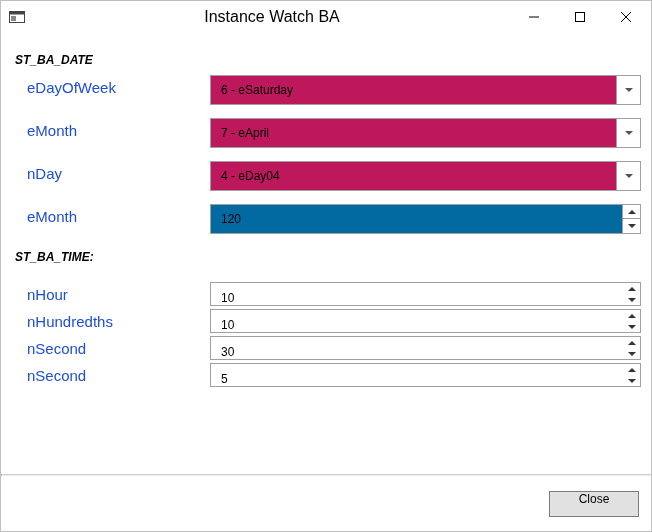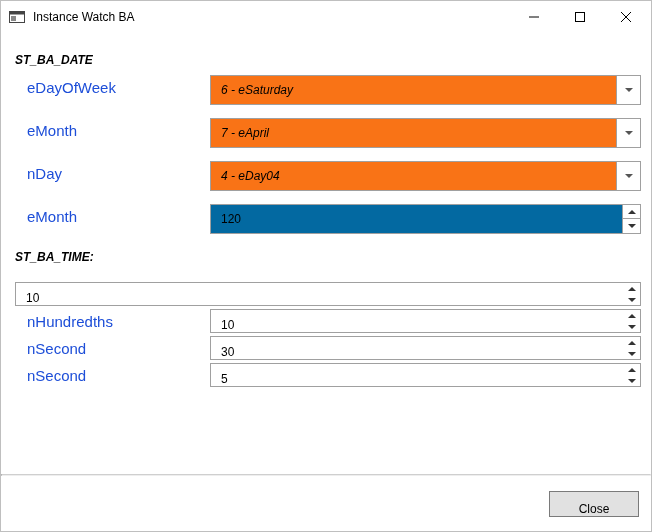--- a/index.html
+++ b/index.html
@@ -25,22 +25,23 @@
     padding: 0 2px 0 8px;
     background: #ffffff;
   }
   .titlebar .appicon {
     width: 16px; height: 16px;
     margin-right: 8px;
     flex-shrink: 0;
   }
   .titlebar .title {
     flex: 1 1 auto;
-    font-size: 12px;
+    font-size: 16px;
     color: #000;
+    text-align: center;
   }
   .win-controls {
     display: flex;
     align-items: stretch;
     height: 32px;
   }
   .win-btn {
     width: 46px;
     display: flex;
     align-items: center;
@@ -74,26 +75,25 @@
   }
   .ctrl {
     flex: 1 1 auto;
     display: flex;
   }
   
   .dropdown {
     flex: 1 1 auto;
     height: 30px;
     border: 1px solid #a0a0a0;
-    background: #f97316;
+    background: #be185d;
     display: flex;
     align-items: center;
     padding: 0 0 0 10px;
     position: relative;
-    font-style: italic;
   }
   .dropdown .dd-val {
     flex: 1 1 auto;
     font-size: 12px;
   }
   .dd-btn {
     width: 24px;
     height: 100%;
     border-left: 1px solid #a0a0a0;
     display: flex;
@@ -183,21 +183,21 @@
     padding: 0 12px;
     background: #ffffff;
   }
   .close-btn {
     min-width: 90px;
     height: 26px;
     border: 1px solid #7a7a7a;
     background: #e1e1e1;
     font-size: 12px;
     display: flex;
-    align-items: flex-end;
+    align-items: flex-start;
     justify-content: center;
     padding: 0 4px;
   }
 </style>
 </head>
 <body>
 
 <div class="window">
 
   <div class="titlebar">
@@ -284,20 +284,21 @@
           </div>
         </div>
       </div>
     </div>
 
     <div class="section-title" style="margin-top:16px;">ST_BA_TIME:</div>
 
     <div style="height:10px;"></div>
 
     <div class="row row-t">
+      <div class="lbl">nHour</div>
       <div class="ctrl">
         <div class="spinner-t">
           <span class="sp-val">10</span>
           <div class="sp-btns-t">
             <div class="sp-up-t">
                 <span class="caret-up-s"></span>
               </div>
             <div class="sp-down-t">
                 <span class="caret-down-s"></span>
               </div>

